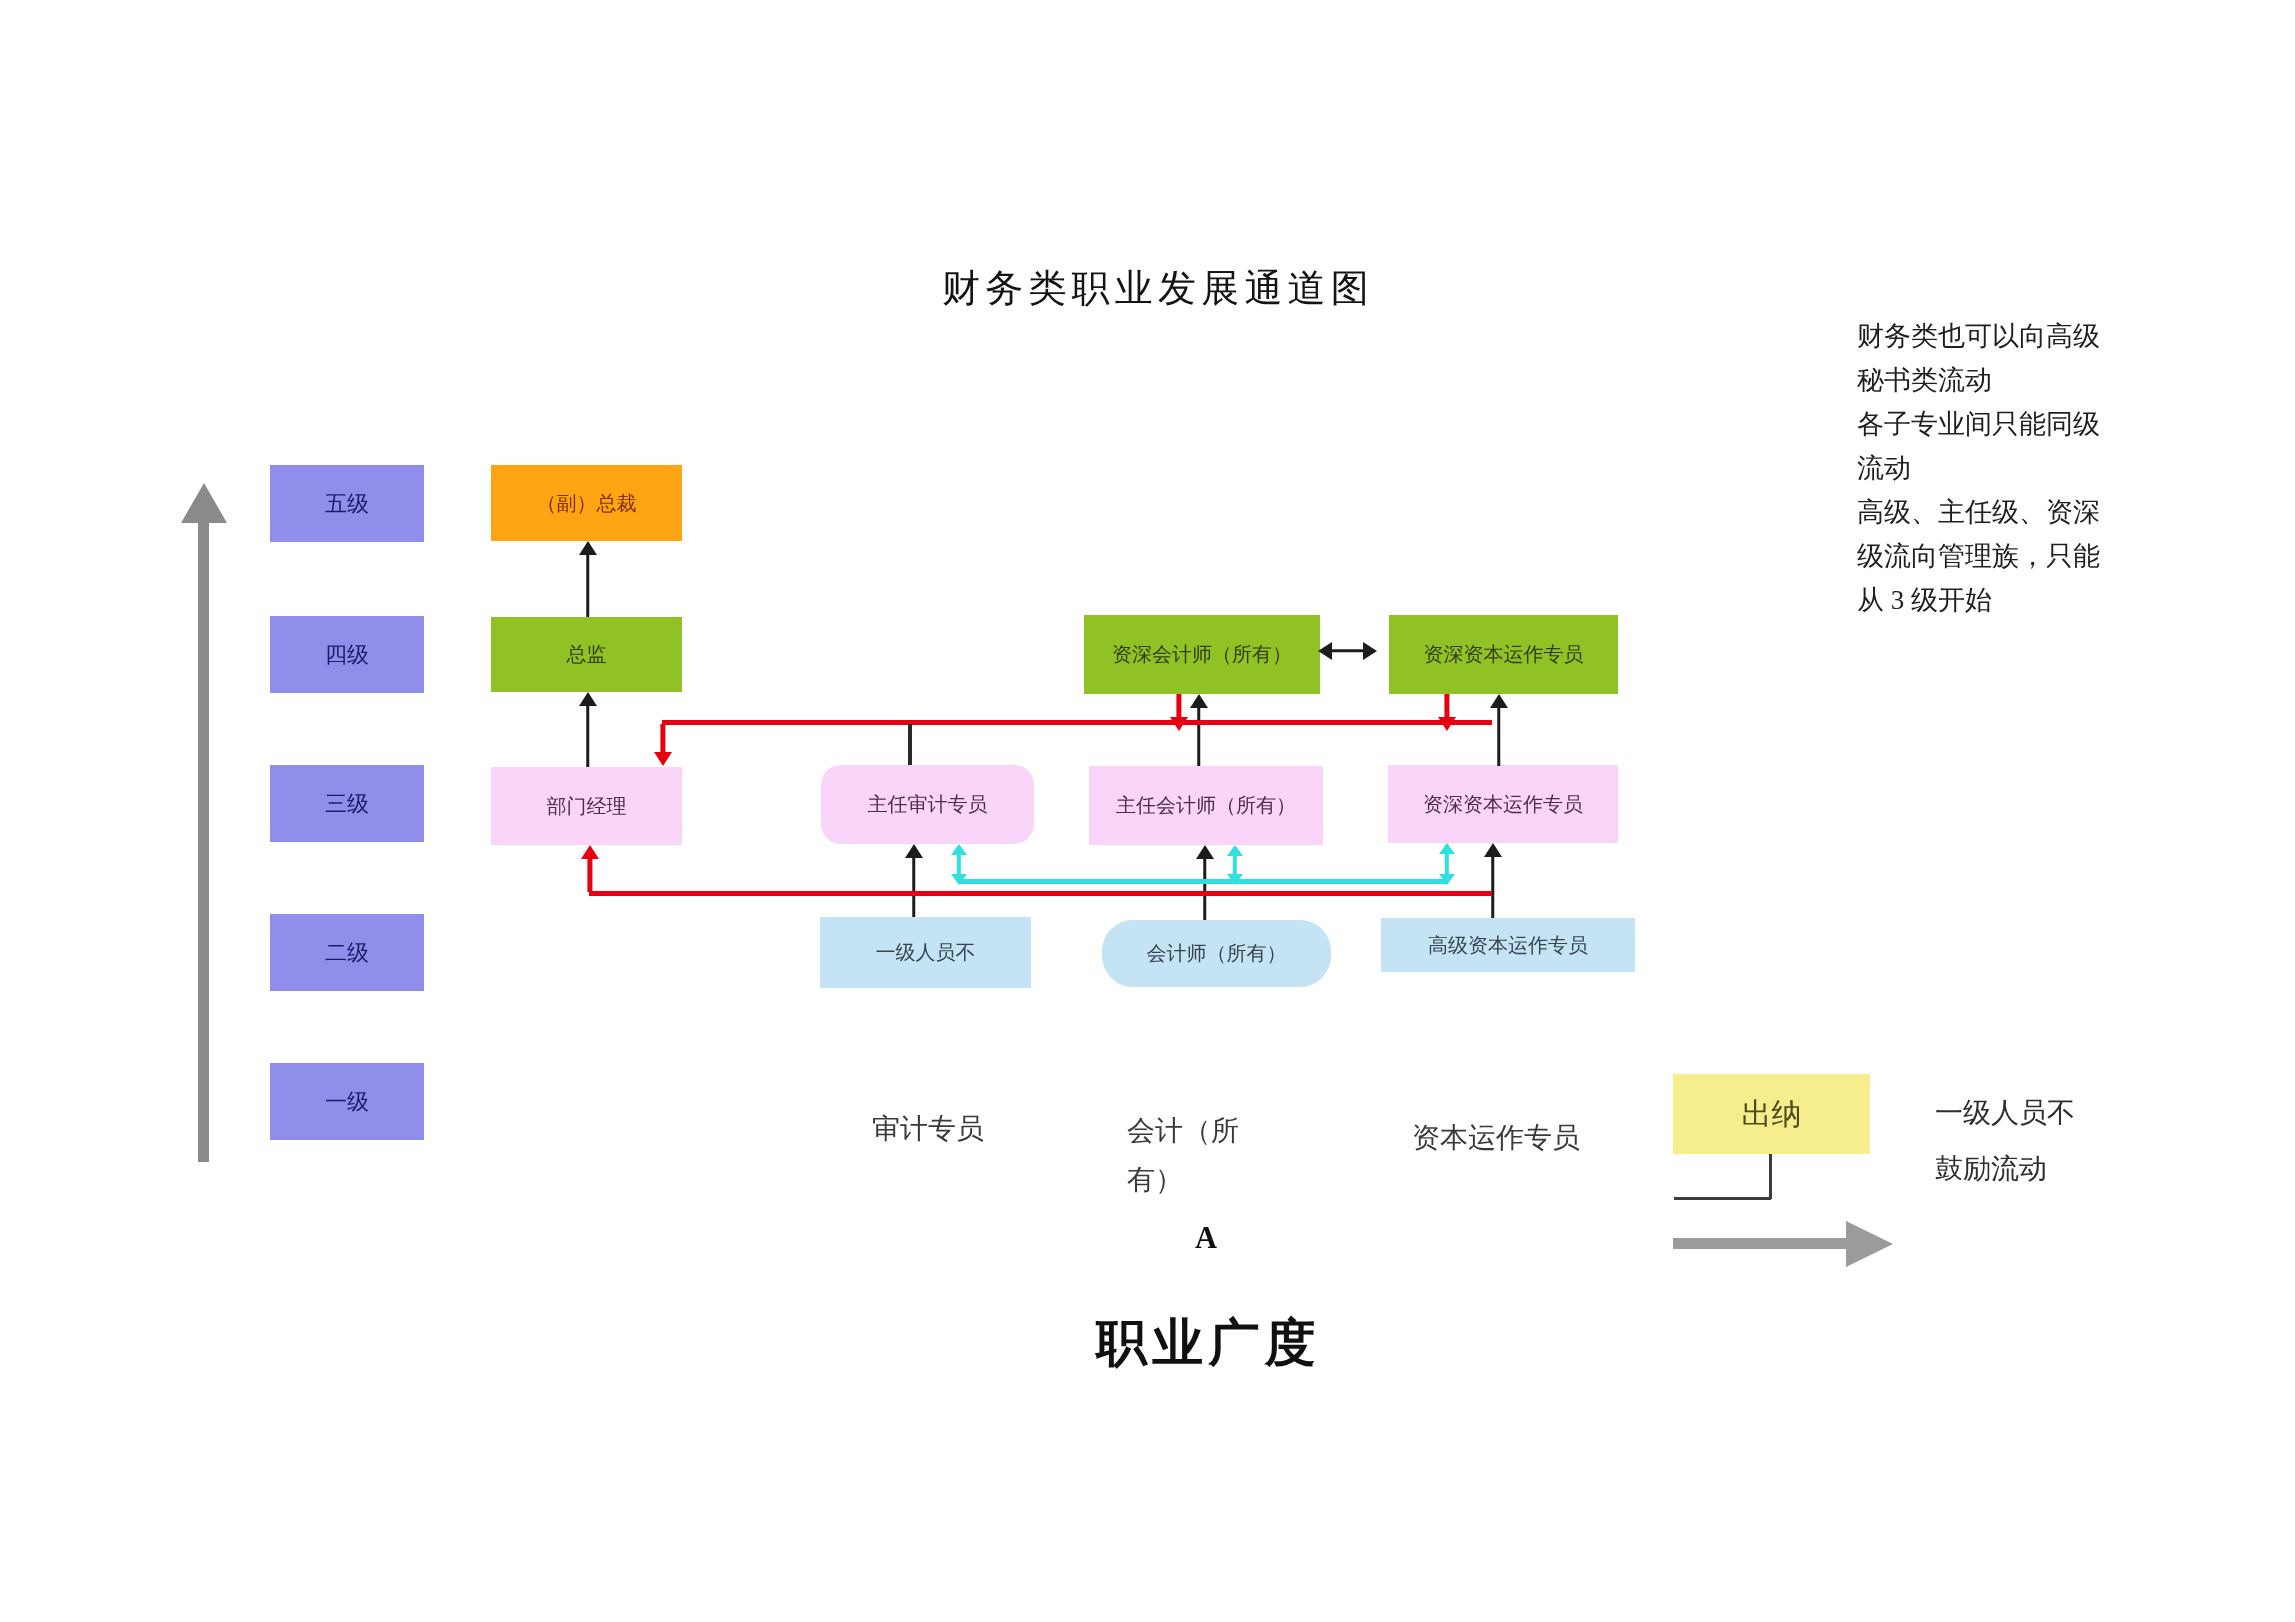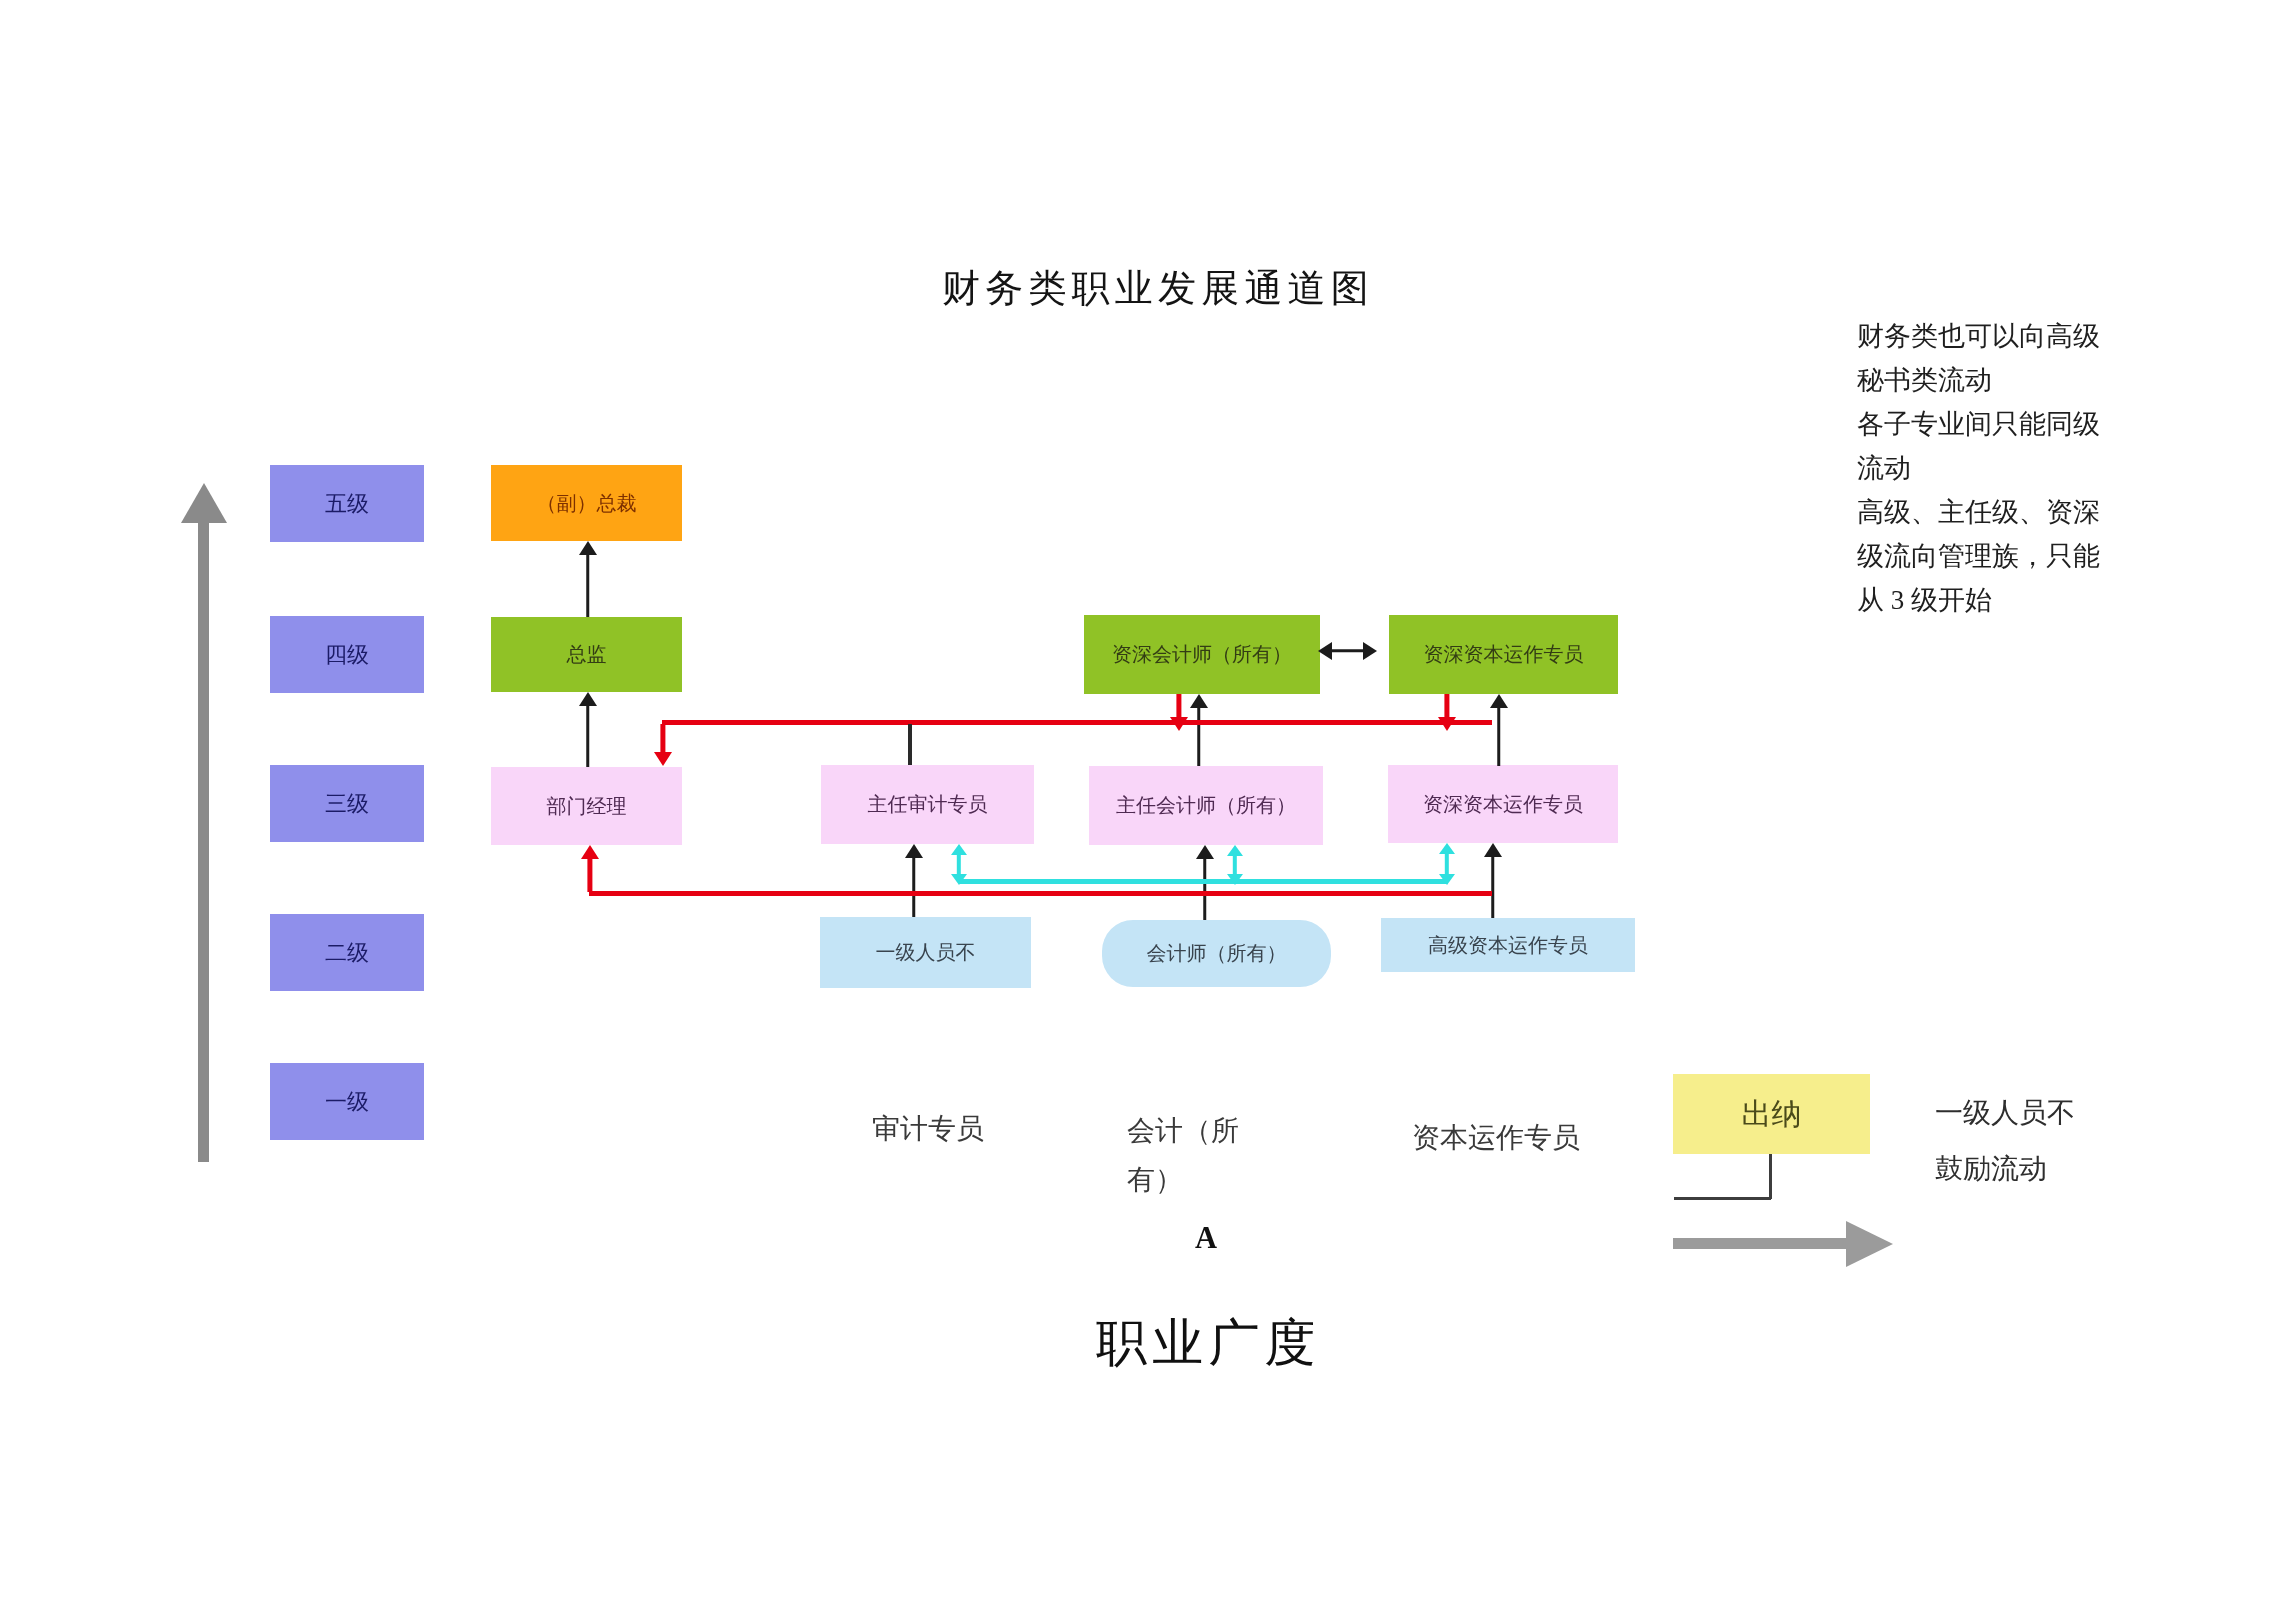--- a/index.html
+++ b/index.html
@@ -4,38 +4,38 @@
 <style>
   html,body{margin:0;padding:0;background:#ffffff;}
   .page{position:relative;width:2295px;height:1623px;background:#fff;overflow:hidden;
         font-family:"Liberation Serif","DejaVu Serif",serif;}
   .abs{position:absolute;}
 
   
   .main-title{left:942px;top:263px;width:466px;text-align:left;font-size:38px;
               letter-spacing:5.2px;color:#141414;white-space:nowrap;}
   .side-note{left:1857px;top:314px;width:332px;font-size:27px;line-height:44px;color:#1f1f1f;}
-  .bottom-title{left:1096px;top:1309px;font-size:51px;font-weight:normal;letter-spacing:5.2px;color:#101010;white-space:nowrap;}
+  .bottom-title{left:1096px;top:1309px;font-size:51px;font-weight:bold;letter-spacing:5.2px;color:#101010;white-space:nowrap;}
   .footnote{left:1935px;top:1085px;font-size:28px;line-height:56px;color:#2e2e2e;}
   .free-label{font-size:28px;color:#3a3a3a;}
   #lbl-auditor{left:872px;top:1110px;font-family:Liberation Serif, serif;}
   #lbl-accountant{left:1127px;top:1106px;width:122px;line-height:49px;}
   #lbl-capital{left:1412px;top:1119px;}
   #lbl-a{left:1195px;top:1221px;font-size:30.5px;font-weight:bold;color:#111;}
 
   
   .box{display:flex;align-items:center;justify-content:center;text-align:center;
        font-size:20px;line-height:1.32;box-sizing:border-box;}
   .lvl{left:270px;width:154px;height:77px;background:var(--purple);color:var(--text_navy);font-size:22px;}
   #lvl-5{top:465px}#lvl-4{top:616px}#lvl-3{top:765px}#lvl-2{top:914px}#lvl-1{top:1063px}
 
   #box-vp{left:491px;top:465px;width:191px;height:76px;background:var(--orange);color:var(--text_orange);}
   #box-director{left:491px;top:617px;width:191px;height:75px;background:var(--green);color:var(--text_green);}
   #box-dept-manager{left:491px;top:767px;width:191px;height:78px;background:var(--pink);color:var(--text_pink);}
-  #box-chief-auditor{left:821px;top:765px;width:213px;height:79px;background:var(--pink);color:var(--text_pink);}
+  #box-chief-auditor{left:821px;top:765px;width:213px;height:79px;background:var(--pink);color:var(--text_pink);border-radius:20px;}
   #box-chief-accountant{left:1089px;top:766px;width:234px;height:79px;padding:0 8.7px;background:var(--pink);color:var(--text_pink);}
   #box-chief-capital{left:1388px;top:765px;width:230px;height:78px;background:var(--pink);color:var(--text_pink);}
   #box-expert-accountant{left:1084px;top:615px;width:236px;height:79px;padding:0 8.7px;background:var(--green);color:var(--text_green);}
   #box-expert-capital{left:1389px;top:615px;width:229px;height:79px;background:var(--green);color:var(--text_green);}
   #box-senior-auditor{left:820px;top:917px;width:211px;height:71px;background:var(--blue);color:var(--text_blue);}
   #box-accountant-all{left:1102px;top:920px;width:229px;height:67px;background:var(--blue);color:var(--text_blue);border-radius:31px;}
   #box-senior-capital{left:1381px;top:918px;width:254px;height:54px;background:var(--blue);color:var(--text_blue);}
   #box-cashier{left:1673px;top:1074px;width:197px;height:80px;background:var(--yellow);color:var(--text_yellow);font-size:30px;}
 
   

